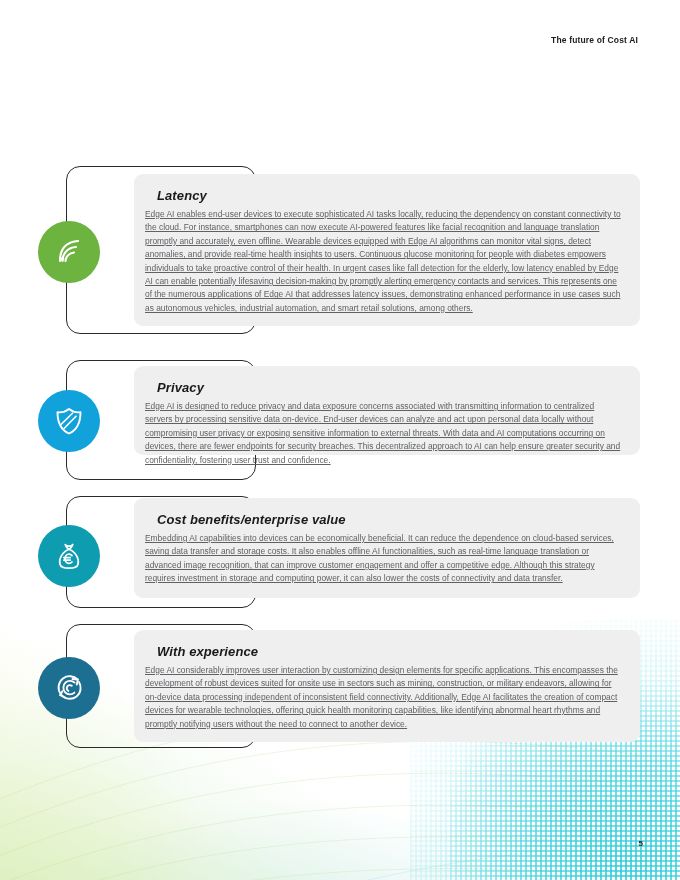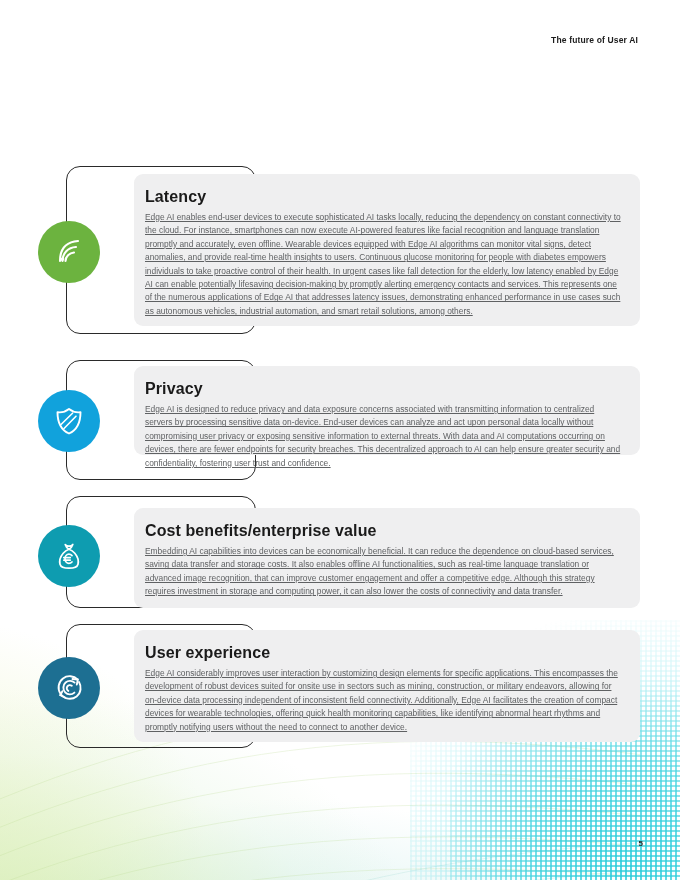--- a/index.html
+++ b/index.html
@@ -113,25 +113,26 @@
     position: absolute;
     left: 134px;
     width: 506px;
     background: #efeff0;
     border-radius: 9px;
     box-sizing: border-box;
     padding: 14px 16px 14px 11px;
     z-index: 2;
   }
   .card-title {
-    font-size: 16px;
+    font-size: 13px;
     font-weight: bold;
     color: #1a1a1a;
-    margin: 0 0 5px 0;
+    margin: 0 0 5px 12px;
     letter-spacing: 0.1px;
+    font-style: italic;
   }
   .card-body {
     font-size: 8.4px;
     line-height: 13.4px;
     color: #5f6163;
     margin: 0;
     text-align: left;
     text-decoration: underline;
   }
 
@@ -185,21 +186,21 @@
       <path d="M120,642 C330,516 550,450 880,436"></path>
       <path d="M120,616 C340,488 560,420 880,408"></path>
       <path d="M120,590 C350,460 570,390 880,380"></path>
     </g>
   </svg>
   <div class="dot-grid"></div>
   <div class="dot-grid-2"></div>
 </div>
 
 <div id="doc-header">
-  <div class="running-title">The future of User AI</div>
+  <div class="running-title">The future of Cost AI</div>
 </div>
 
 <div id="content">
 
   <div class="feature-block" style="top:166px;">
     <div class="outline-frame" style="top:0; height:168px;"></div>
     <div class="card" style="top:8px; height:152px;">
       <p class="card-title">Latency</p>
       <p class="card-body">Edge AI enables end-user devices to execute sophisticated AI tasks locally, reducing the dependency on constant connectivity to the cloud. For instance, smartphones can now execute AI-powered features like facial recognition and language translation promptly and accurately, even offline. Wearable devices equipped with Edge AI algorithms can monitor vital signs, detect anomalies, and provide real-time health insights to users. Continuous glucose monitoring for people with diabetes empowers individuals to take proactive control of their health. In urgent cases like fall detection for the elderly, low latency enabled by Edge AI can enable potentially lifesaving decision-making by promptly alerting emergency contacts and services. This represents one of the numerous applications of Edge AI that addresses latency issues, demonstrating enhanced performance in use cases such as autonomous vehicles, industrial automation, and smart retail solutions, among others.</p>
     </div>
@@ -223,38 +224,38 @@
       <svg width="34" height="34" viewBox="0 0 34 34" fill="none" stroke="#ffffff" stroke-width="1.9" stroke-linejoin="round" stroke-linecap="round">
         <path d="M17 5 C21 8.2 25.5 8.6 28.5 8.2 C28.5 18 26 25.5 17 29.5 C8 25.5 5.5 18 5.5 8.2 C8.5 8.6 13 8.2 17 5 Z"></path>
         <path d="M9 20.5 L20.5 9.2" stroke-width="1.6"></path>
         <path d="M12 24.5 L24 12.2" stroke-width="1.6"></path>
       </svg>
     </div>
   </div>
 
   <div class="feature-block" style="top:496px;">
     <div class="outline-frame" style="top:0; height:112px;"></div>
-    <div class="card" style="top:12px; height:100px;">
+    <div class="card" style="top:2px; height:100px;">
       <p class="card-title">Cost benefits/enterprise value</p>
       <p class="card-body">Embedding AI capabilities into devices can be economically beneficial. It can reduce the dependence on cloud-based services, saving data transfer and storage costs. It also enables offline AI functionalities, such as real-time language translation or advanced image recognition, that can improve customer engagement and offer a competitive edge. Although this strategy requires investment in storage and computing power, it can also lower the costs of connectivity and data transfer.</p>
     </div>
     <div class="icon-badge" style="top:29px; background:#0e9cb0;">
       <svg width="34" height="34" viewBox="0 0 34 34" fill="none" stroke="#ffffff" stroke-width="1.7" stroke-linejoin="round" stroke-linecap="round">
         <path d="M13.2 5.5 C15 7.6 19 7.6 20.8 5.5 C20 8.2 18.6 9.4 17 10.2 C18.8 10.8 21 12 22.8 14.2 C25.6 17.6 26.8 22 26 25.2 C25.3 28 22.4 29.2 17 29.2 C11.6 29.2 8.7 28 8 25.2 C7.2 22 8.4 17.6 11.2 14.2 C13 12 15.2 10.8 17 10.2 C15.4 9.4 14 8.2 13.2 5.5 Z"></path>
         <path d="M20 16.6 C19.2 15.7 18.1 15.2 16.9 15.2 C14.7 15.2 13 17.2 13 19.8 C13 22.4 14.7 24.4 16.9 24.4 C18.1 24.4 19.2 23.9 20 23"></path>
         <path d="M11.8 18.6 L18.3 18.6"></path>
         <path d="M11.8 21.1 L18.3 21.1"></path>
       </svg>
     </div>
   </div>
 
   <div class="feature-block" style="top:624px;">
     <div class="outline-frame" style="top:0; height:124px;"></div>
     <div class="card" style="top:6px; height:112px;">
-      <p class="card-title">User experience</p>
+      <p class="card-title">With experience</p>
       <p class="card-body">Edge AI considerably improves user interaction by customizing design elements for specific applications. This encompasses the development of robust devices suited for onsite use in sectors such as mining, construction, or military endeavors, allowing for on-device data processing independent of inconsistent field connectivity. Additionally, Edge AI facilitates the creation of compact devices for wearable technologies, offering quick health monitoring capabilities, like identifying abnormal heart rhythms and promptly notifying users without the need to connect to another device.</p>
     </div>
     <div class="icon-badge" style="top:33px; background:#1d6f92;">
       <svg width="34" height="34" viewBox="0 0 34 34" fill="none" stroke="#ffffff" stroke-width="1.9" stroke-linecap="round">
         <path d="M25.5 8.5 C22 4.6 15.4 4 11 7.4 C6.2 11 5.2 18 8.6 23 C12.2 28.2 19.6 29.2 24.6 25.4 C29 22 29.8 15.6 27 11"></path>
         <path d="M22.6 11.6 C20.2 9.4 16.2 9.2 13.6 11.5 C10.8 14 10.6 18.6 13.2 21.4 C15.6 24 19.8 24.1 22.4 21.6"></path>
         <path d="M19.8 14.8 C18.4 13.8 16.4 14 15.4 15.4 C14.3 16.9 14.7 19 16.3 19.9"></path>
         <path d="M20.5 8 L25.8 8.6 L24.8 13.6"></path>
         <path d="M13 26.5 L8.2 24.2 L10.4 20.2"></path>
       </svg>

